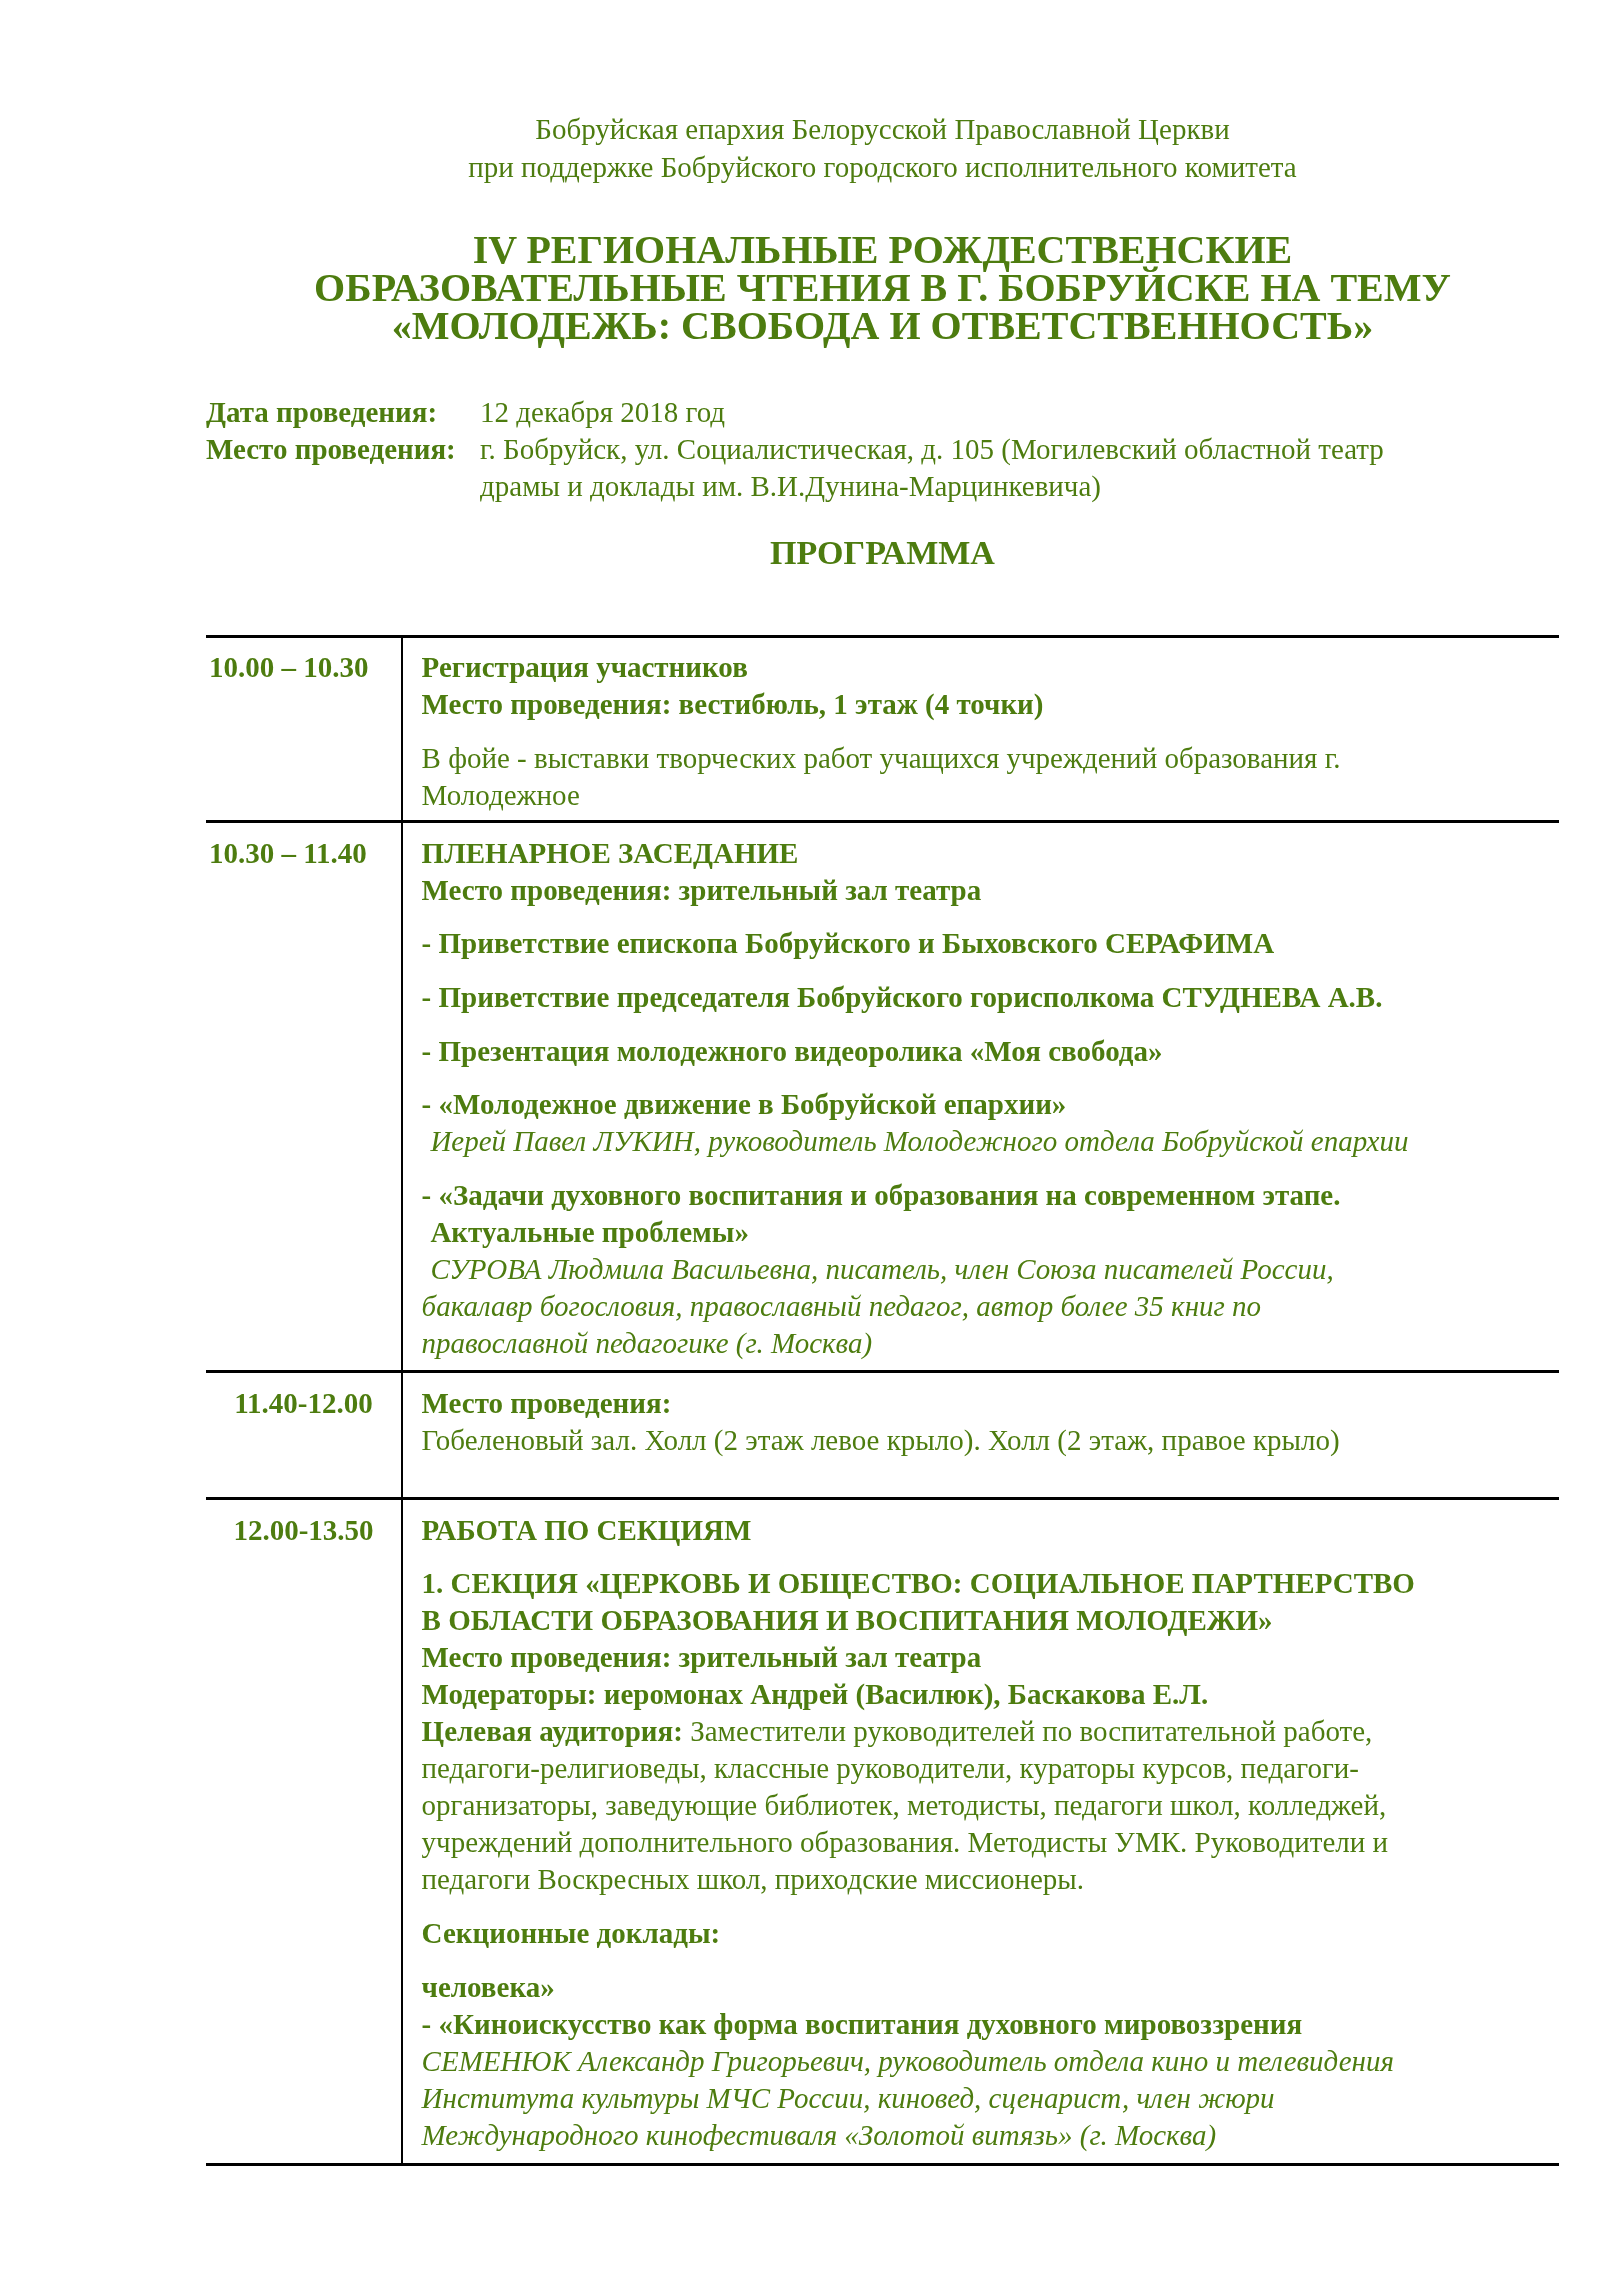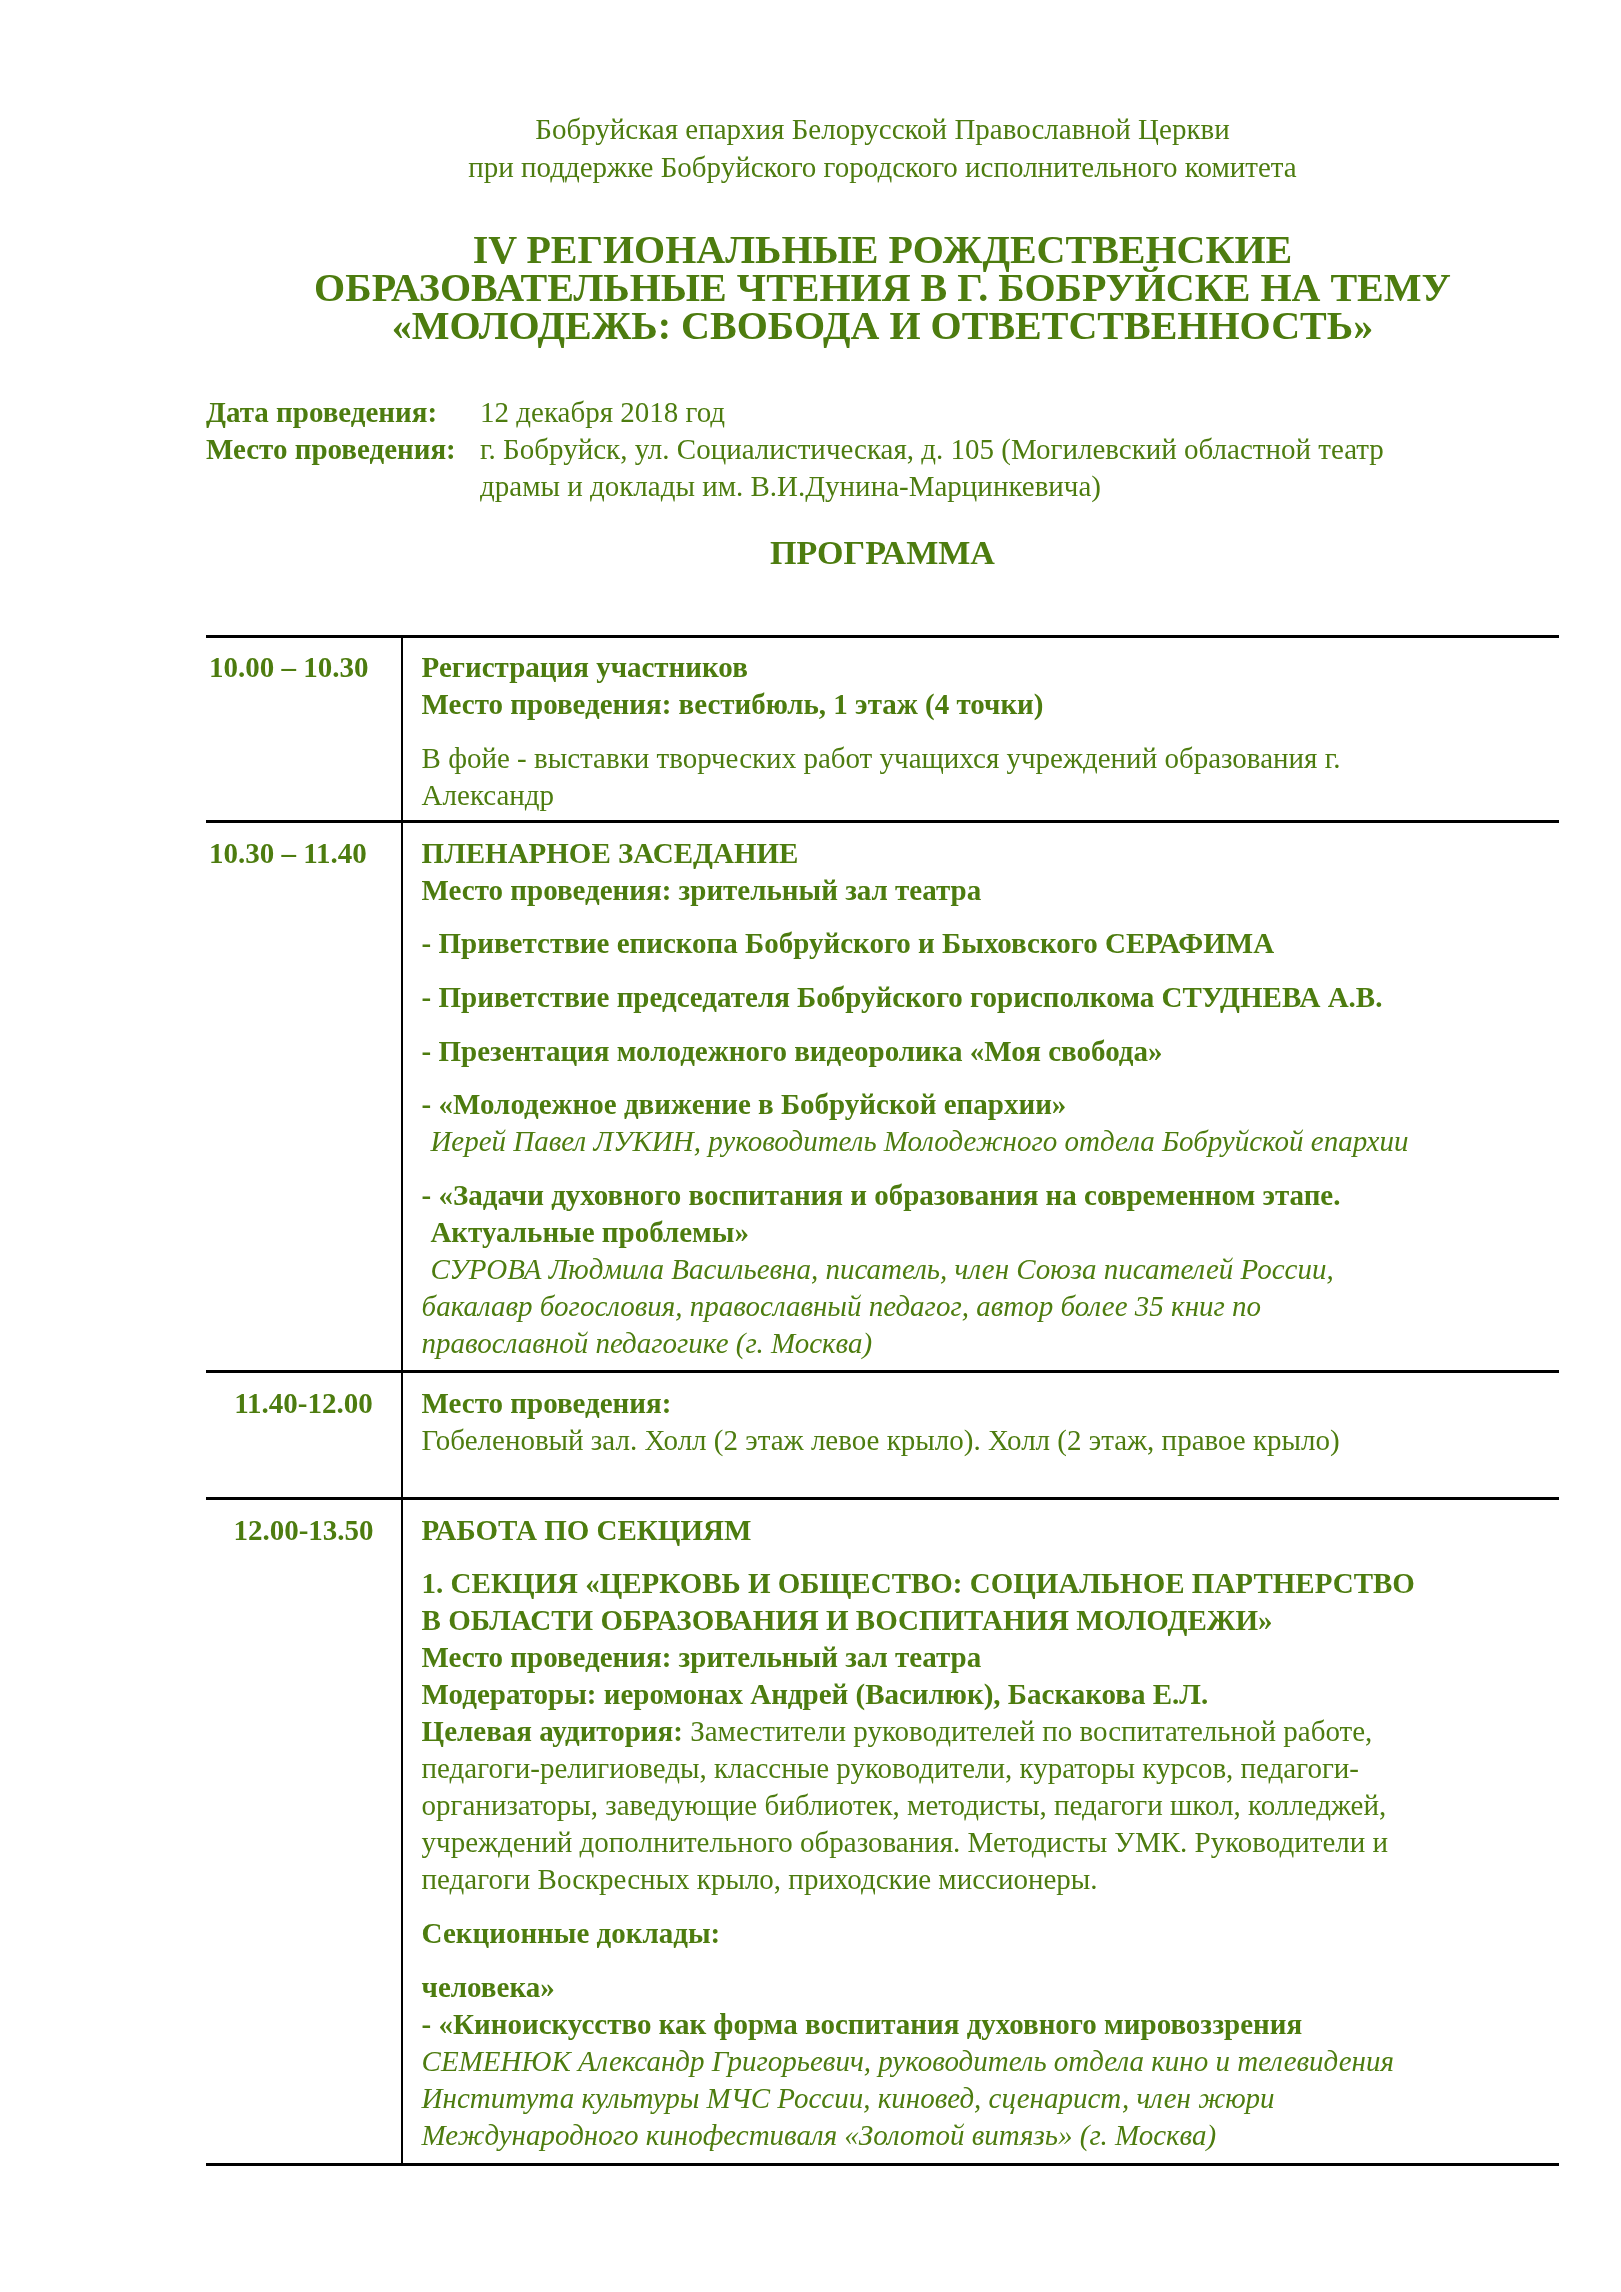--- a/index.html
+++ b/index.html
@@ -93,21 +93,21 @@
   <div class="schedule">
       <div class="srow">
         <div class="time-cell">10.00 – 10.30</div>
         <div class="content-cell">
           <div class="block">
             <div class="line bold">Регистрация участников</div>
             <div class="line bold">Место проведения: вестибюль, 1 этаж (4 точки)</div>
           </div>
           <div class="block">
             <div class="line normal">В фойе - выставки творческих работ учащихся учреждений образования г.</div>
-            <div class="line normal">Александр</div>
+            <div class="line normal">Молодежное</div>
           </div>
         </div>
       </div>
       <div class="srow">
         <div class="time-cell">10.30 – 11.40</div>
         <div class="content-cell">
           <div class="block">
             <div class="line bold">ПЛЕНАРНОЕ ЗАСЕДАНИЕ</div>
             <div class="line bold">Место проведения: зрительный зал театра</div>
           </div>
@@ -150,21 +150,21 @@
           </div>
           <div class="block">
             <div class="line bold">1. СЕКЦИЯ «ЦЕРКОВЬ И ОБЩЕСТВО: СОЦИАЛЬНОЕ ПАРТНЕРСТВО</div>
             <div class="line bold">В ОБЛАСТИ ОБРАЗОВАНИЯ И ВОСПИТАНИЯ МОЛОДЕЖИ»</div>
             <div class="line bold">Место проведения: зрительный зал театра</div>
             <div class="line bold">Модераторы: иеромонах Андрей (Василюк), Баскакова Е.Л.</div>
             <div class="line mixed"><b>Целевая аудитория:</b> Заместители руководителей по воспитательной работе,</div>
             <div class="line normal">педагоги-религиоведы, классные руководители, кураторы курсов, педагоги-</div>
             <div class="line normal">организаторы, заведующие библиотек, методисты, педагоги школ, колледжей,</div>
             <div class="line normal">учреждений дополнительного образования. Методисты УМК. Руководители и</div>
-            <div class="line normal">педагоги Воскресных крыло, приходские миссионеры.</div>
+            <div class="line normal">педагоги Воскресных школ, приходские миссионеры.</div>
           </div>
           <div class="block">
             <div class="line bold">Секционные доклады:</div>
           </div>
           <div class="block">
             <div class="line bold">человека»</div>
             <div class="line bold">- «Киноискусство как форма воспитания духовного мировоззрения</div>
             <div class="line italic">СЕМЕНЮК Александр Григорьевич, руководитель отдела кино и телевидения</div>
             <div class="line italic">Института культуры МЧС России, киновед, сценарист, член жюри</div>
             <div class="line italic">Международного кинофестиваля «Золотой витязь» (г. Москва)</div>

